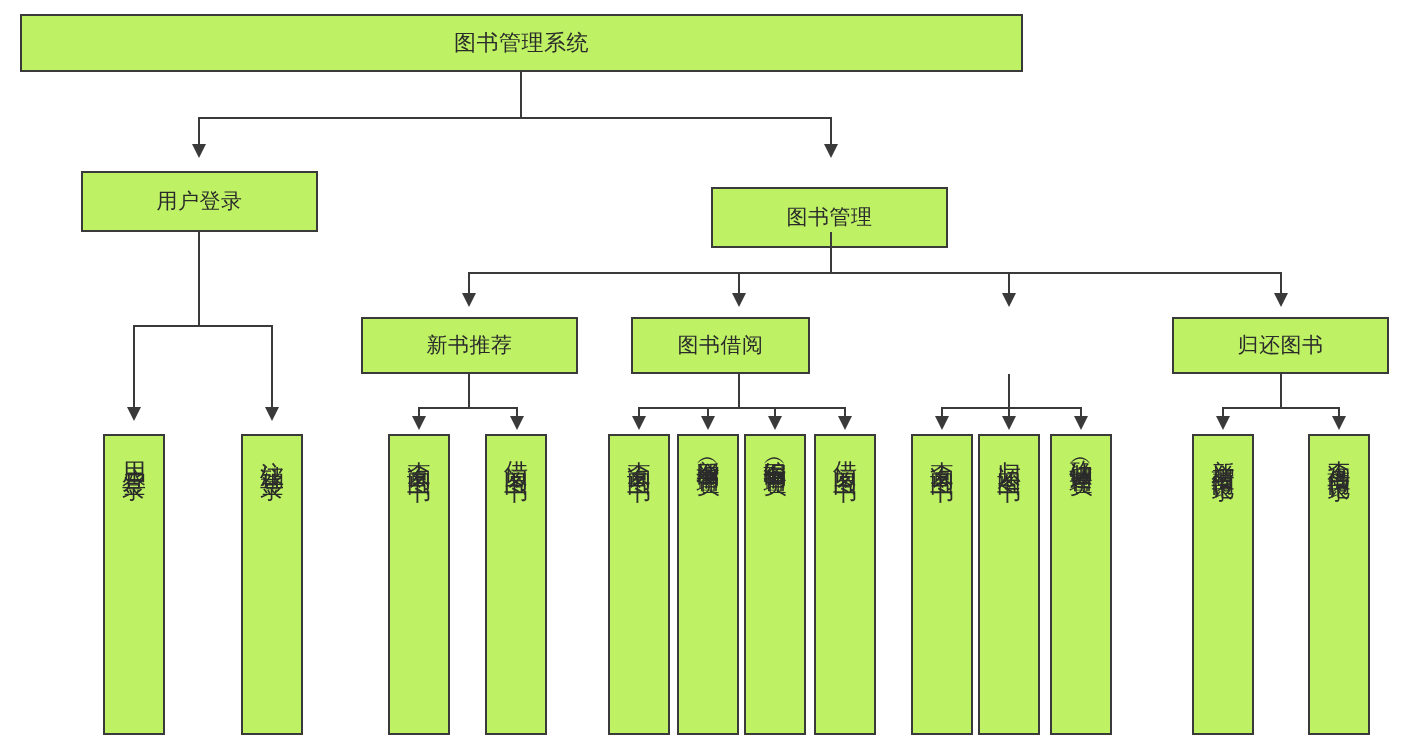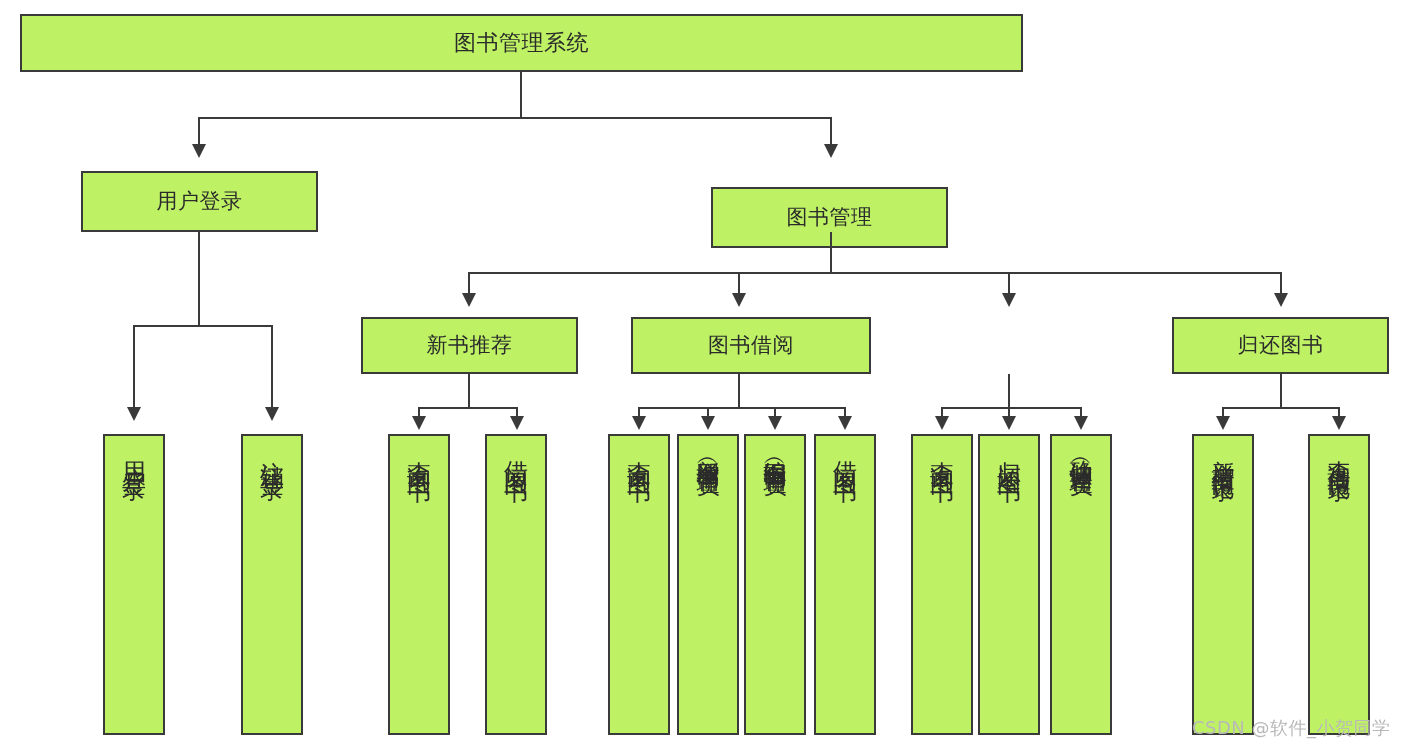--- a/index.html
+++ b/index.html
@@ -107,21 +107,21 @@
   <div class="ln vln" style="left:738px;top:272px;width:2px;height:24px;"></div>
   <div class="arrow" style="left:732px;top:293px;"></div>
   <div class="ln vln" style="left:1008px;top:272px;width:2px;height:24px;"></div>
   <div class="arrow" style="left:1002px;top:293px;"></div>
   <div class="ln vln" style="left:1280px;top:272px;width:2px;height:24px;"></div>
   <div class="arrow" style="left:1274px;top:293px;"></div>
 
   <div class="node h-node" style="left:361px;top:317px;width:217px;height:57px;">
     <span class="lbl">新书推荐</span>
   </div>
-  <div class="node h-node" style="left:631px;top:317px;width:240px;height:57px;">
+  <div class="node h-node" style="left:631px;top:317px;width:179px;height:57px;">
     <span class="lbl">图书借阅</span>
   </div>
   <div class="node h-node" style="left:1172px;top:317px;width:217px;height:57px;">
     <span class="lbl">归还图书</span>
   </div>
 
   <div class="ln vln" style="left:468px;top:374px;width:2px;height:34px;"></div>
   <div class="ln hln" style="left:418px;top:407px;width:100px;height:2px;"></div>
   <div class="ln vln" style="left:418px;top:407px;width:2px;height:12px;"></div>
   <div class="arrow" style="left:412px;top:416px;"></div>
@@ -192,15 +192,14 @@
     <span class="lbl">确认归还（管理员）</span>
   </div>
 
   <div class="node v-node mid" style="left:1192px;top:434px;width:62px;height:301px;">
     <span class="lbl">新增借阅记录</span>
   </div>
   <div class="node v-node mid" style="left:1308px;top:434px;width:62px;height:301px;">
     <span class="lbl">查询借阅记录</span>
   </div>
 
-  <div class="watermark" style="left:1192px;top:716px;">CSDN @软件_小贺同学</div>
 
 </div>
 
 </body></html>

